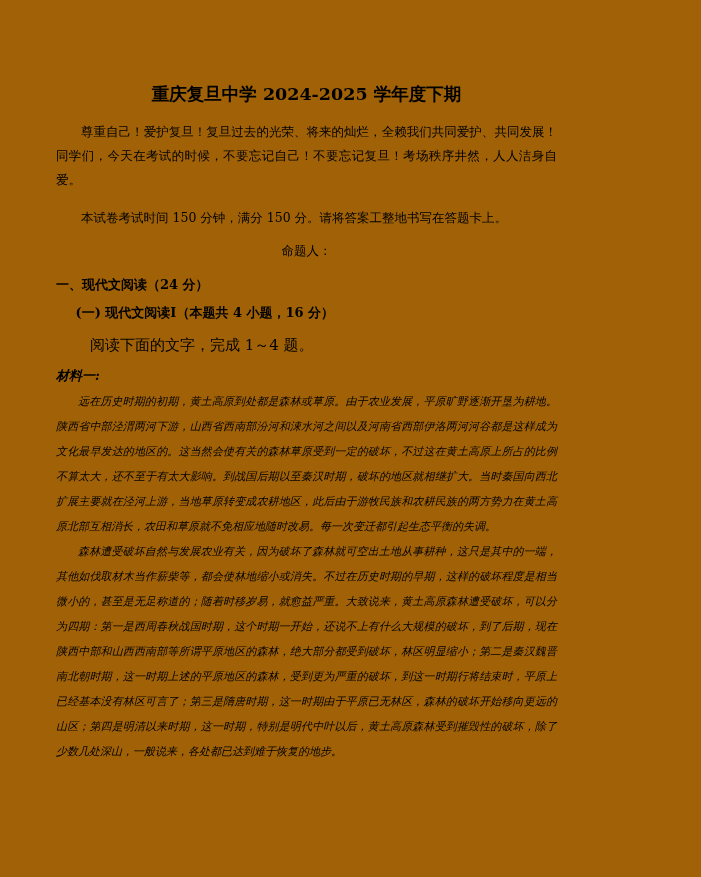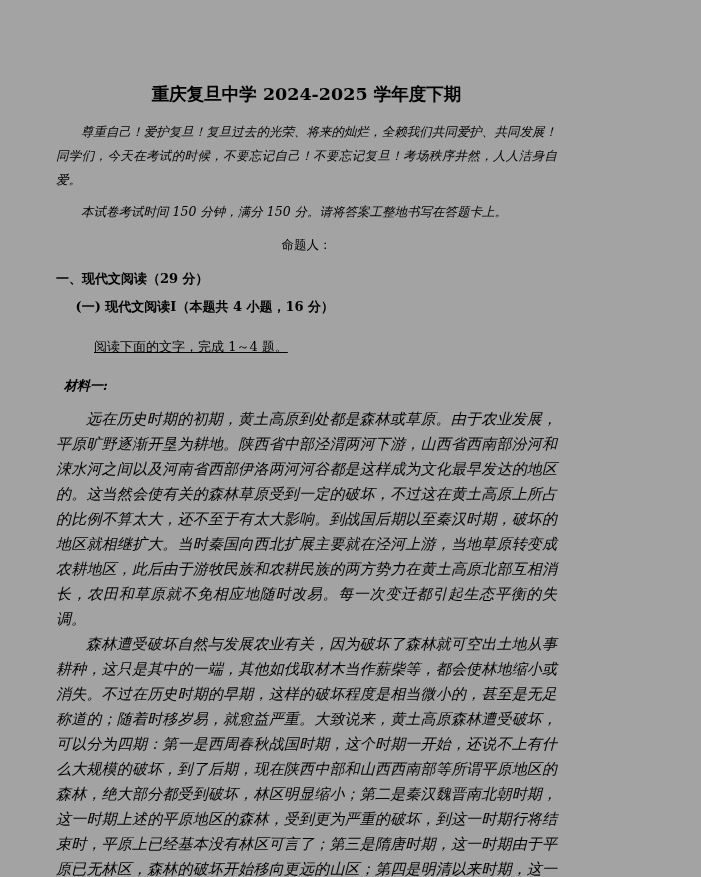--- a/index.html
+++ b/index.html
@@ -7,94 +7,93 @@
     padding: 0;
     background: #ffffff;
     color: #000000;
     font-family: "DejaVu Serif", "Liberation Serif", serif;
   }
   .page {
     position: relative;
     width: 701px;
     height: 877px;
     box-sizing: border-box;
-    background: #a3a3a3;
+    background: #a16207;
     padding: 78px 144px 20px 56px; 
     overflow: hidden;
   }
   .title {
     font-size: 17.5px;
     font-weight: bold;
     text-align: center;
     line-height: 33px;
     margin: 0;
   }
   .para {
     font-size: 12.5px;
     line-height: 24px;
     text-align: justify;
     margin: 0;
   }
-  .indent { text-indent: 2em; font-style: italic; }
+  .indent { text-indent: 2em; }
   .proposer {
     font-size: 12.5px;
     line-height: 25px;
     text-align: center;
     margin: 8px;
   }
   .section-heading {
     font-size: 13px;
     font-weight: bold;
     line-height: 28px;
     margin: 5px 0 0 0;
   }
   .subsection-heading {
     font-size: 13px;
     font-weight: bold;
     line-height: 28px;
     margin: 0;
     padding-left: 1.5em;
   }
   .instruction {
-    font-size: 13px;
+    font-size: 15px;
     line-height: 28px;
-    margin: 12px;
+    margin: 4px;
     text-indent: 2em;
-    text-decoration: underline;
   }
   .material-label {
     font-size: 13px;
     font-weight: bold;
     font-style: italic;
     line-height: 26px;
-    margin: 8px;
+    margin: 0;
   }
   .material-para {
-    font-size: 15px;
+    font-size: 11px;
     font-style: italic;
     line-height: 25px;
     text-align: justify;
     text-indent: 2em;
     margin: 0;
   }
 </style>
 </head>
 <body>
 
 <div class="page">
 
   <h1 class="title">重庆复旦中学 2024-2025 学年度下期</h1>
 
   <p class="para indent" style="margin-top: 9px;">尊重自己！爱护复旦！复旦过去的光荣、将来的灿烂，全赖我们共同爱护、共同发展！同学们，今天在考试的时候，不要忘记自己！不要忘记复旦！考场秩序井然，人人洁身自爱。</p>
 
-  <p class="para indent" style="margin-top: 8px;">本试卷考试时间 150 分钟，满分 150 分。请将答案工整地书写在答题卡上。</p>
+  <p class="para indent" style="margin-top: 14px;">本试卷考试时间 150 分钟，满分 150 分。请将答案工整地书写在答题卡上。</p>
 
   <p class="proposer">命题人：</p>
 
-  <h2 class="section-heading">一、现代文阅读（29 分）</h2>
+  <h2 class="section-heading">一、现代文阅读（24 分）</h2>
 
   <h3 class="subsection-heading">(一) 现代文阅读Ⅰ（本题共 4 小题，16 分）</h3>
 
   <p class="instruction">阅读下面的文字，完成 1～4 题。</p>
 
   <p class="material-label">材料一:</p>
 
   <p class="material-para">远在历史时期的初期，黄土高原到处都是森林或草原。由于农业发展，平原旷野逐渐开垦为耕地。陕西省中部泾渭两河下游，山西省西南部汾河和涑水河之间以及河南省西部伊洛两河河谷都是这样成为文化最早发达的地区的。这当然会使有关的森林草原受到一定的破坏，不过这在黄土高原上所占的比例不算太大，还不至于有太大影响。到战国后期以至秦汉时期，破坏的地区就相继扩大。当时秦国向西北扩展主要就在泾河上游，当地草原转变成农耕地区，此后由于游牧民族和农耕民族的两方势力在黄土高原北部互相消长，农田和草原就不免相应地随时改易。每一次变迁都引起生态平衡的失调。</p>
 
   <p class="material-para">森林遭受破坏自然与发展农业有关，因为破坏了森林就可空出土地从事耕种，这只是其中的一端，其他如伐取材木当作薪柴等，都会使林地缩小或消失。不过在历史时期的早期，这样的破坏程度是相当微小的，甚至是无足称道的；随着时移岁易，就愈益严重。大致说来，黄土高原森林遭受破坏，可以分为四期：第一是西周春秋战国时期，这个时期一开始，还说不上有什么大规模的破坏，到了后期，现在陕西中部和山西西南部等所谓平原地区的森林，绝大部分都受到破坏，林区明显缩小；第二是秦汉魏晋南北朝时期，这一时期上述的平原地区的森林，受到更为严重的破坏，到这一时期行将结束时，平原上已经基本没有林区可言了；第三是隋唐时期，这一时期由于平原已无林区，森林的破坏开始移向更远的山区；第四是明清以来时期，这一时期，特别是明代中叶以后，黄土高原森林受到摧毁性的破坏，除了少数几处深山，一般说来，各处都已达到难于恢复的地步。</p>

